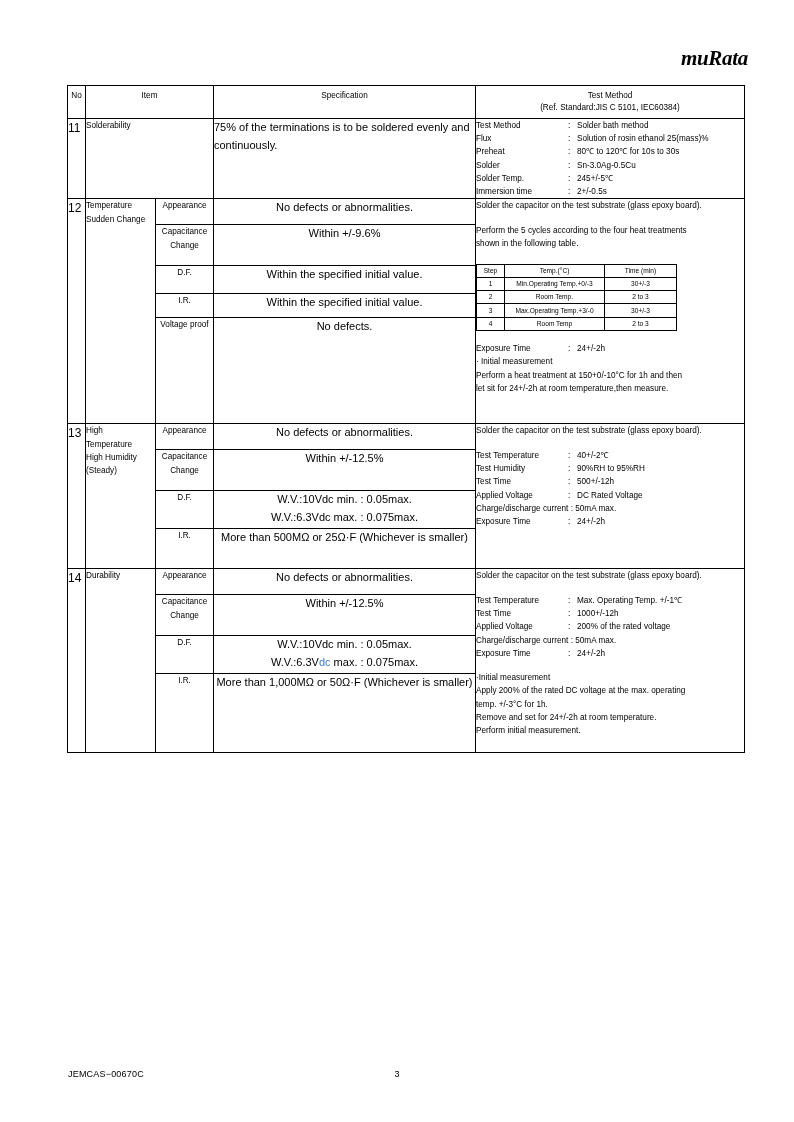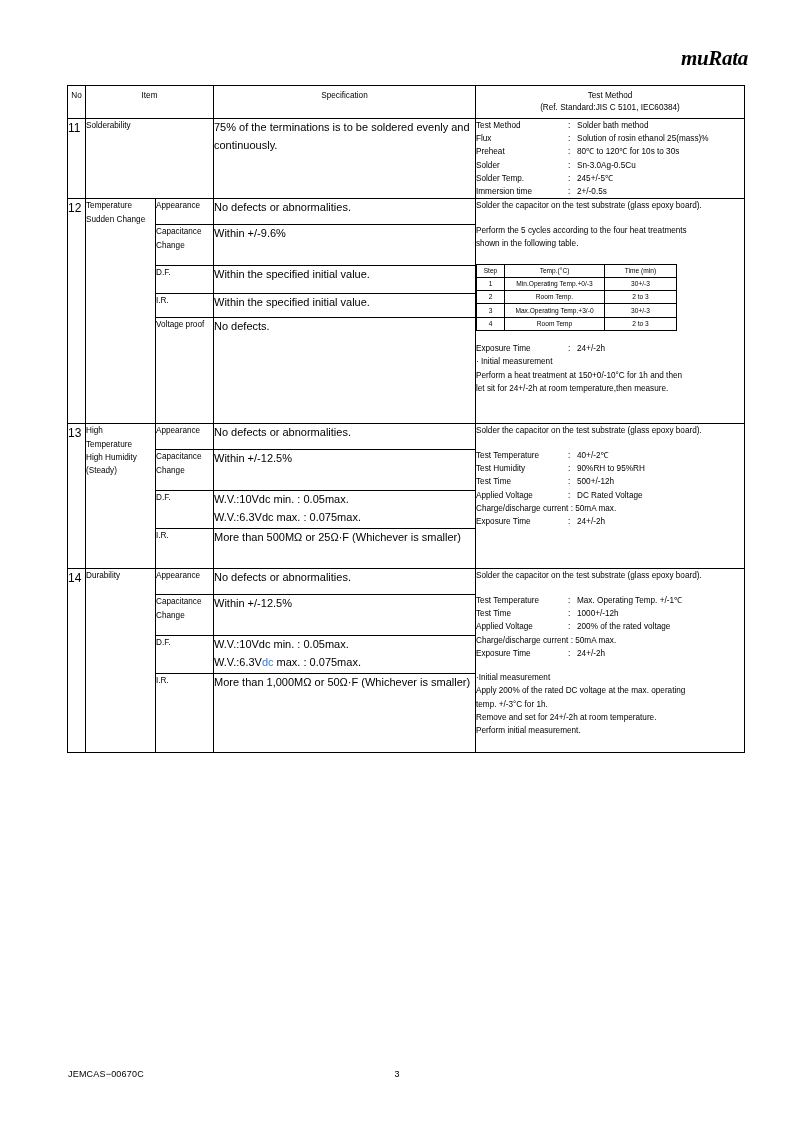--- a/index.html
+++ b/index.html
@@ -99,20 +99,21 @@
   table.inner {
     border-collapse: collapse;
     width: 100%;
     table-layout: fixed;
   }
   table.inner td {
     padding: 0;
     vertical-align: top;
     border: 0;
     border-bottom: 1px solid #000000;
+    text-align: center;
   }
   table.inner tr:last-child td { border-bottom: 0; }
 
   
   .deflist { display: block; }
   .defrow  { display: block; white-space: nowrap; }
   .defrow .k { display: inline-block; width: 92px; }
   .defrow .c { display: inline-block; width: 9px; }
   .defrow .v { display: inline; }
   .defrow.wide .k { display: inline; width: auto; }

